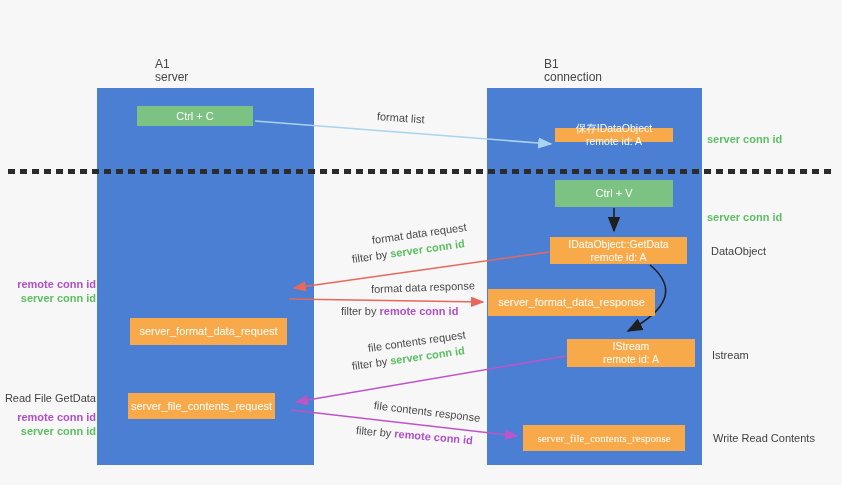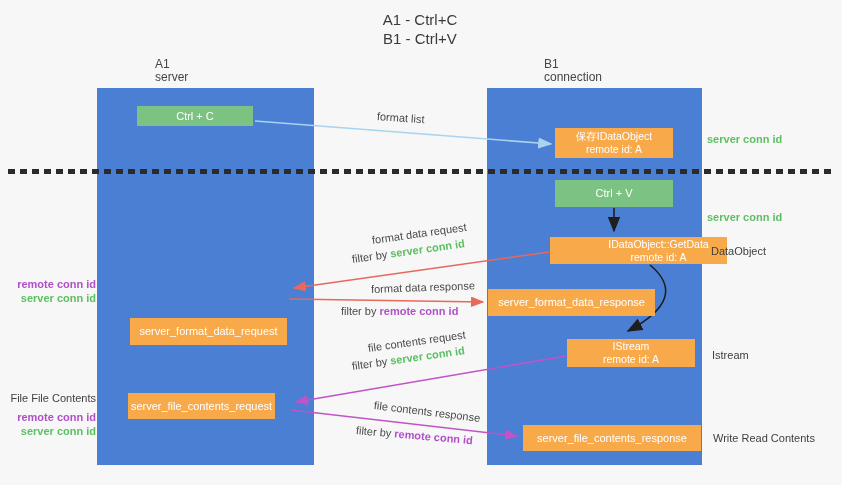--- a/index.html
+++ b/index.html
@@ -14,28 +14,28 @@
   #laneA{left:97px;width:217px;}
   #laneB{left:487px;width:215px;}
   .divider{position:absolute;left:8px;top:169px;width:828px;height:5px;z-index:3;
            background:repeating-linear-gradient(90deg,#2b2b2b 0 7px,transparent 7px 12px);}
   .overlay{position:absolute;left:0;top:0;z-index:2;pointer-events:none;}
   .node{position:absolute;color:#fff;text-align:center;display:flex;flex-direction:column;
         justify-content:center;font-size:11px;line-height:13px;z-index:3;}
   .green{background:#7cc383;}
   .orange{background:#f8aa4b;}
   #ctrlC{left:137px;top:106px;width:116px;height:20px;}
-  #saveObj{left:555px;top:128px;width:118px;height:30px;font-size:10.5px;}
+  #saveObj{left:555px;top:128px;width:118px;height:14px;font-size:10.5px;}
   #ctrlV{left:555px;top:180px;width:118px;height:27px;}
-  #getData{left:550px;top:237px;width:137px;height:27px;font-size:10.5px;padding-left:40px;}
+  #getData{left:550px;top:237px;width:137px;height:27px;font-size:10.5px;}
   #iStreamBox{left:567px;top:339px;width:128px;height:28px;font-size:10.5px;}
   #sfdReq{left:130px;top:276px;width:157px;height:27px;margin-top:42px;}
   #sfdResp{left:488px;top:289px;width:167px;height:27px;}
   #sfcReq{left:128px;top:393px;width:147px;height:26px;}
-  #sfcResp{left:523px;top:425px;width:178px;height:26px;}
+  #sfcResp{left:523px;top:425px;width:162px;height:26px;font-family:Liberation Serif, serif;}
   .edge-label{position:absolute;font-size:11px;color:#4a4a4a;white-space:nowrap;
               transform-origin:left center;z-index:4;}
   .lbl-green{color:#5cbf62;font-weight:bold;}
   .lbl-purple{color:#b050c8;font-weight:bold;}
   #lblFormatList{left:377px;top:110px;transform:rotate(4deg);}
   #lblFdr1{left:372px;top:234px;transform:rotate(-8deg);}
   #lblFdr2{left:352px;top:253px;transform:rotate(-8deg);}
   #lblFdresp1{left:371px;top:283px;transform:rotate(-2deg);}
   #lblFdresp2{left:341px;top:305px;}
   #lblFcr1{left:368px;top:342px;transform:rotate(-8deg);}
@@ -54,24 +54,20 @@
   #lServer1{left:2px;top:292px;}
   #lRead{left:2px;top:392px;}
   #lRemote2{left:2px;top:411px;}
   #lServer2{left:2px;top:425px;}
 </style>
 </head>
 <body>
 
 <div class="stage">
 
-  <div class="title">
-    <div>A1 - Ctrl+C</div>
-    <div>B1 - Ctrl+V</div>
-  </div>
 
   <div class="lane-header" id="hdrA">
     <div>A1</div>
     <div>server</div>
   </div>
   <div class="lane-header" id="hdrB">
     <div>B1</div>
     <div>connection</div>
   </div>
 
@@ -166,17 +162,17 @@
   </div>
 
   <div class="side lbl-green" id="rScid1">server conn id</div>
   <div class="side lbl-green" id="rScid2">server conn id</div>
   <div class="side side-dark" id="rDataObject">DataObject</div>
   <div class="side side-dark" id="rIstream">Istream</div>
   <div class="side side-dark" id="rWrite">Write Read Contents</div>
 
   <div class="side lbl-purple alignR" id="lRemote1">remote conn id</div>
   <div class="side lbl-green alignR" id="lServer1">server conn id</div>
-  <div class="side side-dark alignR" id="lRead">File File Contents</div>
+  <div class="side side-dark alignR" id="lRead">Read File GetData</div>
   <div class="side lbl-purple alignR" id="lRemote2">remote conn id</div>
   <div class="side lbl-green alignR" id="lServer2">server conn id</div>
 
 </div>
 
 </body></html>

